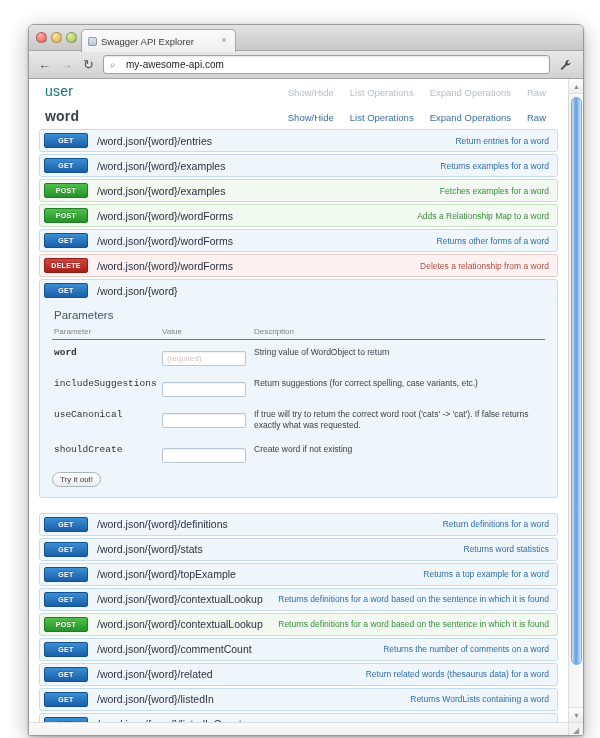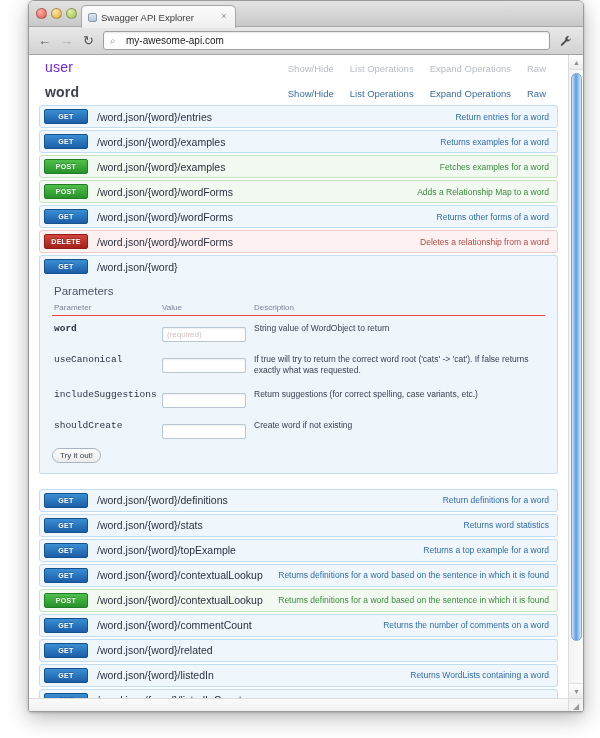--- a/index.html
+++ b/index.html
@@ -7,21 +7,21 @@
     margin: 0; padding: 0;
     width: 600px; height: 738px;
     background: #ffffff;
     font-family: "Liberation Sans", sans-serif;
     overflow: hidden;
   }
 
   
   #browser-window {
     position: absolute;
-    left: 28px; top: 0;
+    left: 28px; top: 24px;
     width: 556px; height: 712px;
     background: #fdfdfd;
     border: 1px solid #9a9a9a;
     border-radius: 6px 6px 3px 3px;
     box-shadow: 0 6px 22px rgba(0,0,0,0.28), 0 1px 3px rgba(0,0,0,0.2);
     overflow: hidden;
   }
 
   
   #titlebar {
@@ -118,21 +118,21 @@
   
   .resource-head {
     display: flex; align-items: baseline;
     padding: 4px 4px 4px 6px;
     min-height: 25px;
   }
   .resource-title {
     font-size: 14px; font-weight: bold; color: #3b4151;
     letter-spacing: .2px;
   }
-  .resource-head.faded .resource-title { color: #6d28d9; font-weight: normal; }
+  .resource-head.faded .resource-title { color: #0f766e; font-weight: normal; }
   .resource-links {
     margin-left: auto; display: flex; gap: 16px; padding-right: 8px;
   }
   .resource-links a {
     font-size: 9.5px; color: #3b6ea5; text-decoration: none; white-space: nowrap;
   }
   .resource-head.faded .resource-links a { color: #b6bcc6; }
 
   
   .op {
@@ -368,28 +368,28 @@
                 <th class="c-desc">Description</th>
               </tr>
             </thead>
             <tbody id="params-body">
                 <tr>
                   <td class="pname required">word</td>
                   <td class="pval"><input type="text" placeholder="(required)" style=""></td>
                   <td class="pdesc strong">String value of WordObject to return</td>
                 </tr>
                 <tr>
+                  <td class="pname">includeSuggestions</td>
+                  <td class="pval"><input type="text" placeholder="" style=""></td>
+                  <td class="pdesc">Return suggestions (for correct spelling, case variants, etc.)</td>
+                </tr>
+                <tr>
                   <td class="pname">useCanonical</td>
                   <td class="pval"><input type="text" placeholder="" style=""></td>
                   <td class="pdesc">If true will try to return the correct word root ('cats' -&gt; 'cat'). If false returns exactly what was requested.</td>
-                </tr>
-                <tr>
-                  <td class="pname">includeSuggestions</td>
-                  <td class="pval"><input type="text" placeholder="" style=""></td>
-                  <td class="pdesc">Return suggestions (for correct spelling, case variants, etc.)</td>
                 </tr>
                 <tr>
                   <td class="pname">shouldCreate</td>
                   <td class="pval"><input type="text" placeholder="" style=""></td>
                   <td class="pdesc">Create word if not existing</td>
                 </tr>
               </tbody>
           </table>
           <span class="tryit">Try it out!</span>
         </div>
@@ -423,20 +423,21 @@
               <span class="summary">Returns definitions for a word based on the sentence in which it is found</span>
             </div>
             <div class="op get">
               <span class="method">GET</span>
               <span class="path">/word.json/{word}/commentCount</span>
               <span class="summary">Returns the number of comments on a word</span>
             </div>
             <div class="op get">
               <span class="method">GET</span>
               <span class="path">/word.json/{word}/related</span>
+              <span class="summary">Return related words (thesaurus data) for a word</span>
             </div>
             <div class="op get">
               <span class="method">GET</span>
               <span class="path">/word.json/{word}/listedIn</span>
               <span class="summary">Returns WordLists containing a word</span>
             </div>
             <div class="op get">
               <span class="method">GET</span>
               <span class="path">/word.json/{word}/listedInCount</span>
             </div>

